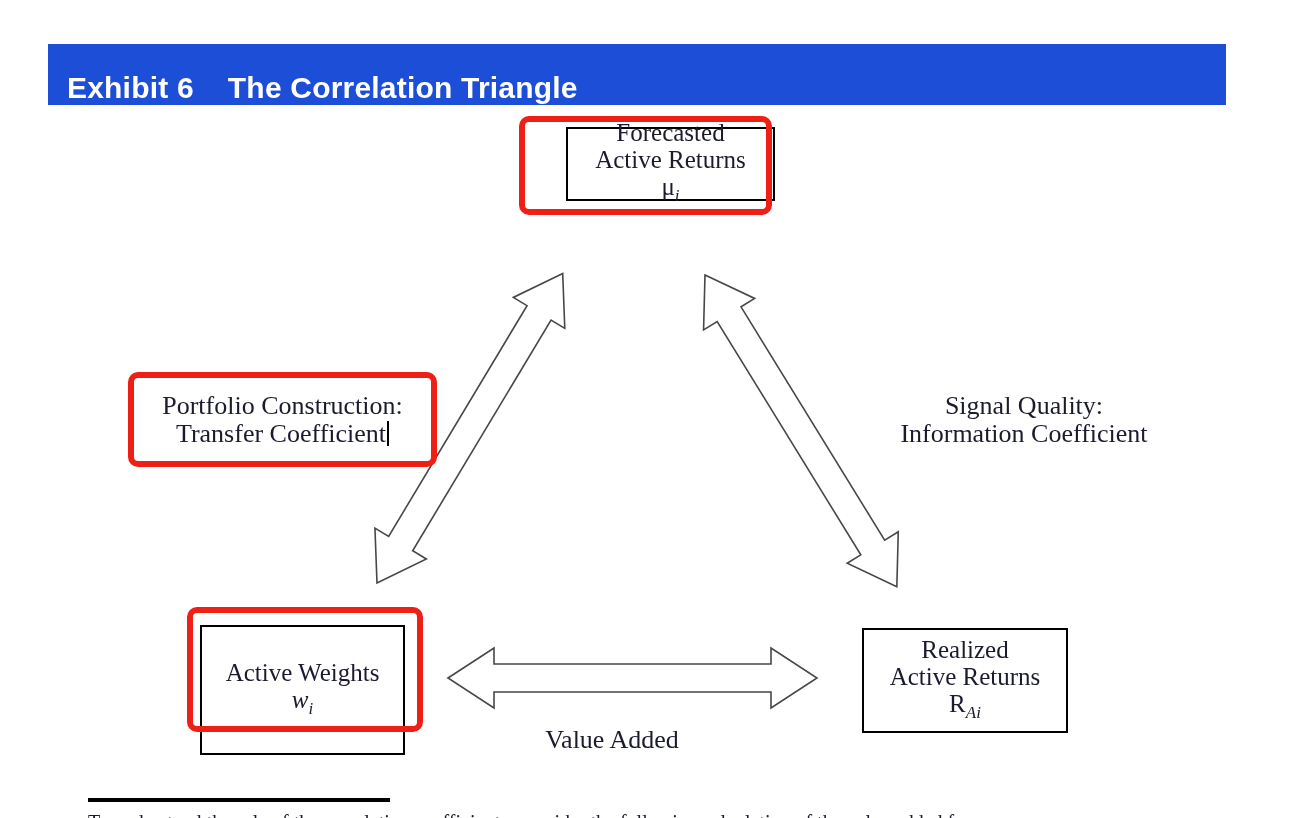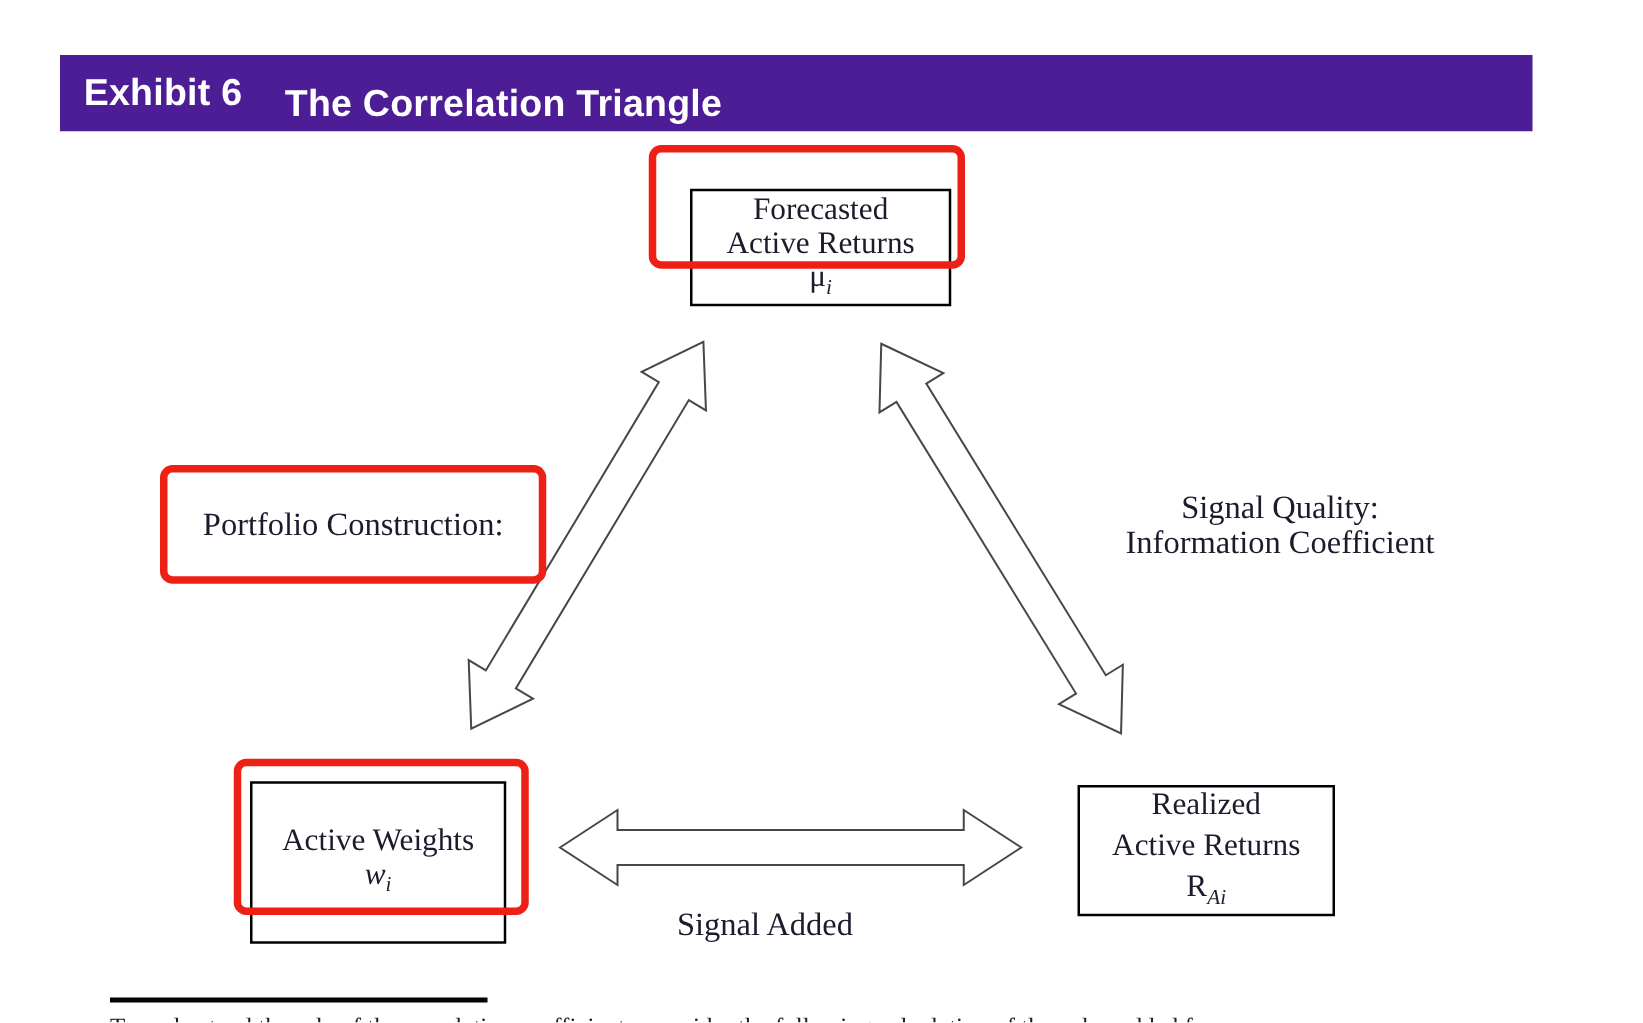--- a/index.html
+++ b/index.html
@@ -4,37 +4,37 @@
 <style>
   html,body{margin:0;padding:0;background:#fff;}
   *{box-sizing:border-box;}
   .page{
     position:relative;width:1314px;height:818px;background:#ffffff;
     overflow:hidden;font-family:"Liberation Serif",serif;color:#1b1b2e;
   }
   
   .exhibit-bar{
     position:absolute;left:48px;top:44px;width:1178px;height:61px;
-    background:#4c1d95;display:flex;align-items:center;padding-left:19px;
+    background:#1d4ed8;display:flex;align-items:flex-end;padding-left:19px;
     font-family:"Liberation Sans",sans-serif;font-weight:bold;
     font-size:30px;color:#fff;letter-spacing:0.2px;
   }
   .exhibit-bar .ex-title{margin-left:34px;margin-top:19px;}
   
   svg.arrows{position:absolute;left:0;top:0;z-index:1;pointer-events:none;}
   svg.arrows path{fill:#ffffff;stroke:#474747;stroke-width:1.6px;stroke-linejoin:miter;}
   
   .node{
     position:absolute;z-index:2;border:2px solid #000;background:#fff;
     display:flex;flex-direction:column;align-items:center;justify-content:center;
     font-size:25px;line-height:27px;text-align:center;
   }
-  #node-forecasted{left:552px;top:127px;width:209px;height:94px;margin-top:24px;}
+  #node-forecasted{left:566px;top:127px;width:209px;height:74px;}
   #node-weights{left:200px;top:625px;width:205px;height:130px;}
-  #node-realized{left:862px;top:628px;width:206px;height:105px;justify-content:space-between;}
+  #node-realized{left:862px;top:628px;width:206px;height:105px;}
   .symline sub{font-style:italic;font-size:17px;}
   .sym-italic{font-style:italic;}
   
   .hl{
     position:absolute;z-index:3;border:6px solid #ee1f14;border-radius:10px;
     background:transparent;
   }
   #hl-forecasted{left:519px;top:116px;width:253px;height:99px;}
   #hl-weights{left:187px;top:607px;width:236px;height:125px;}
   #hl-portfolio{left:128px;top:372px;width:309px;height:95px;}
@@ -93,26 +93,27 @@
   <div class="hl" id="hl-weights"></div>
 
   <div class="node" id="node-realized">
     <div>Realized</div>
     <div>Active Returns</div>
     <div class="symline"><span>R</span><sub>Ai</sub></div>
   </div>
 
   <div class="edge-label" id="label-portfolio">
     <div>Portfolio Construction:</div>
+    <div><span>Transfer Coefficient</span><span class="caret"></span></div>
   </div>
   <div class="hl" id="hl-portfolio"></div>
 
   <div class="edge-label" id="label-signal">
     <div>Signal Quality:</div>
     <div>Information Coefficient</div>
   </div>
 
-  <div class="edge-label" id="label-value-added">Signal Added</div>
+  <div class="edge-label" id="label-value-added">Value Added</div>
 
   <div class="footnote-rule"></div>
   <div class="footnote-text">To understand the role of the correlation coefficients, consider the following calculation of the value added from</div>
 
 </div>
 
 </body></html>

